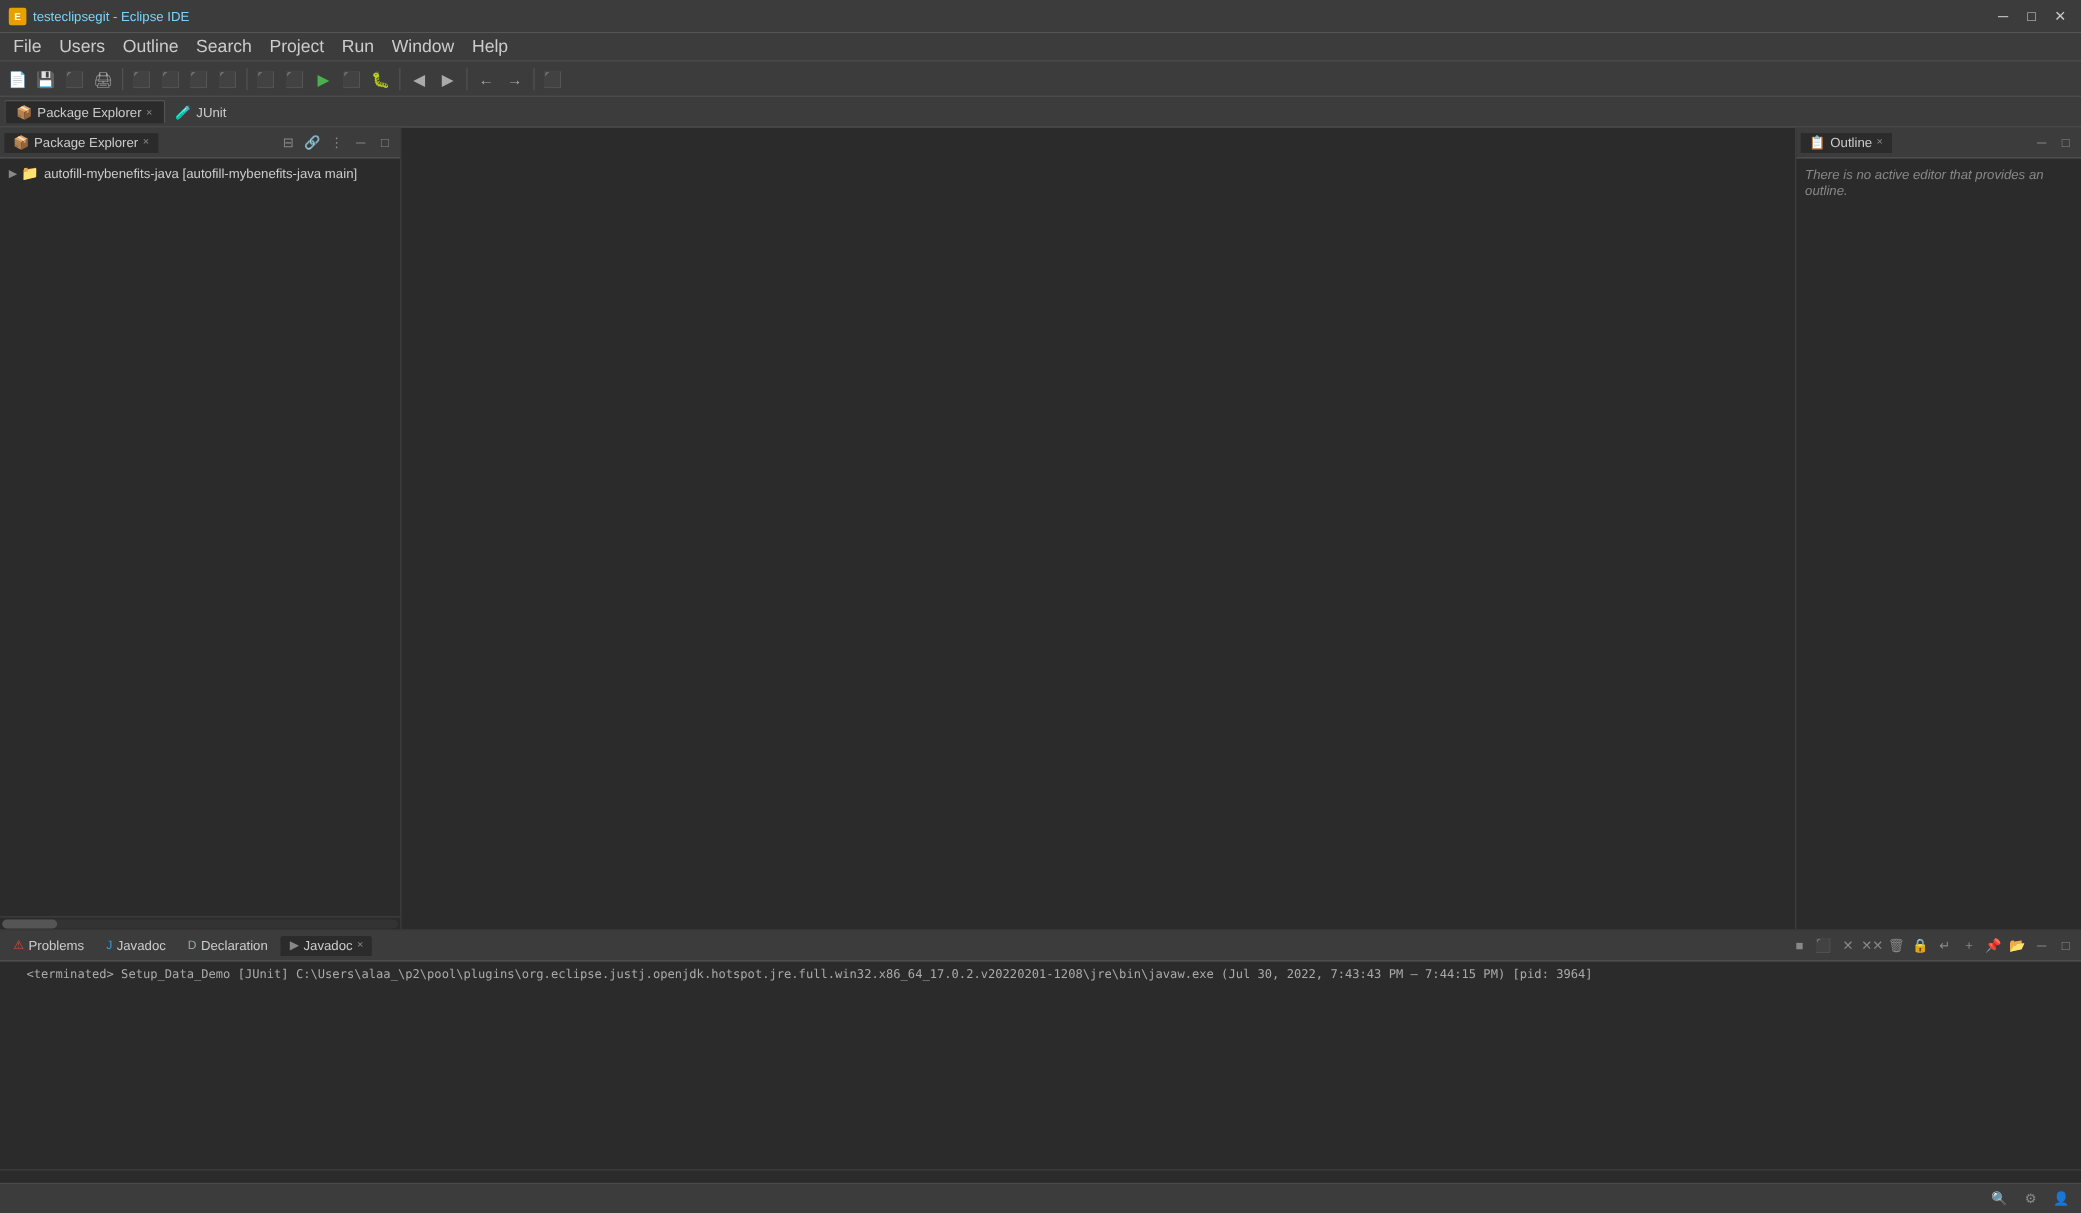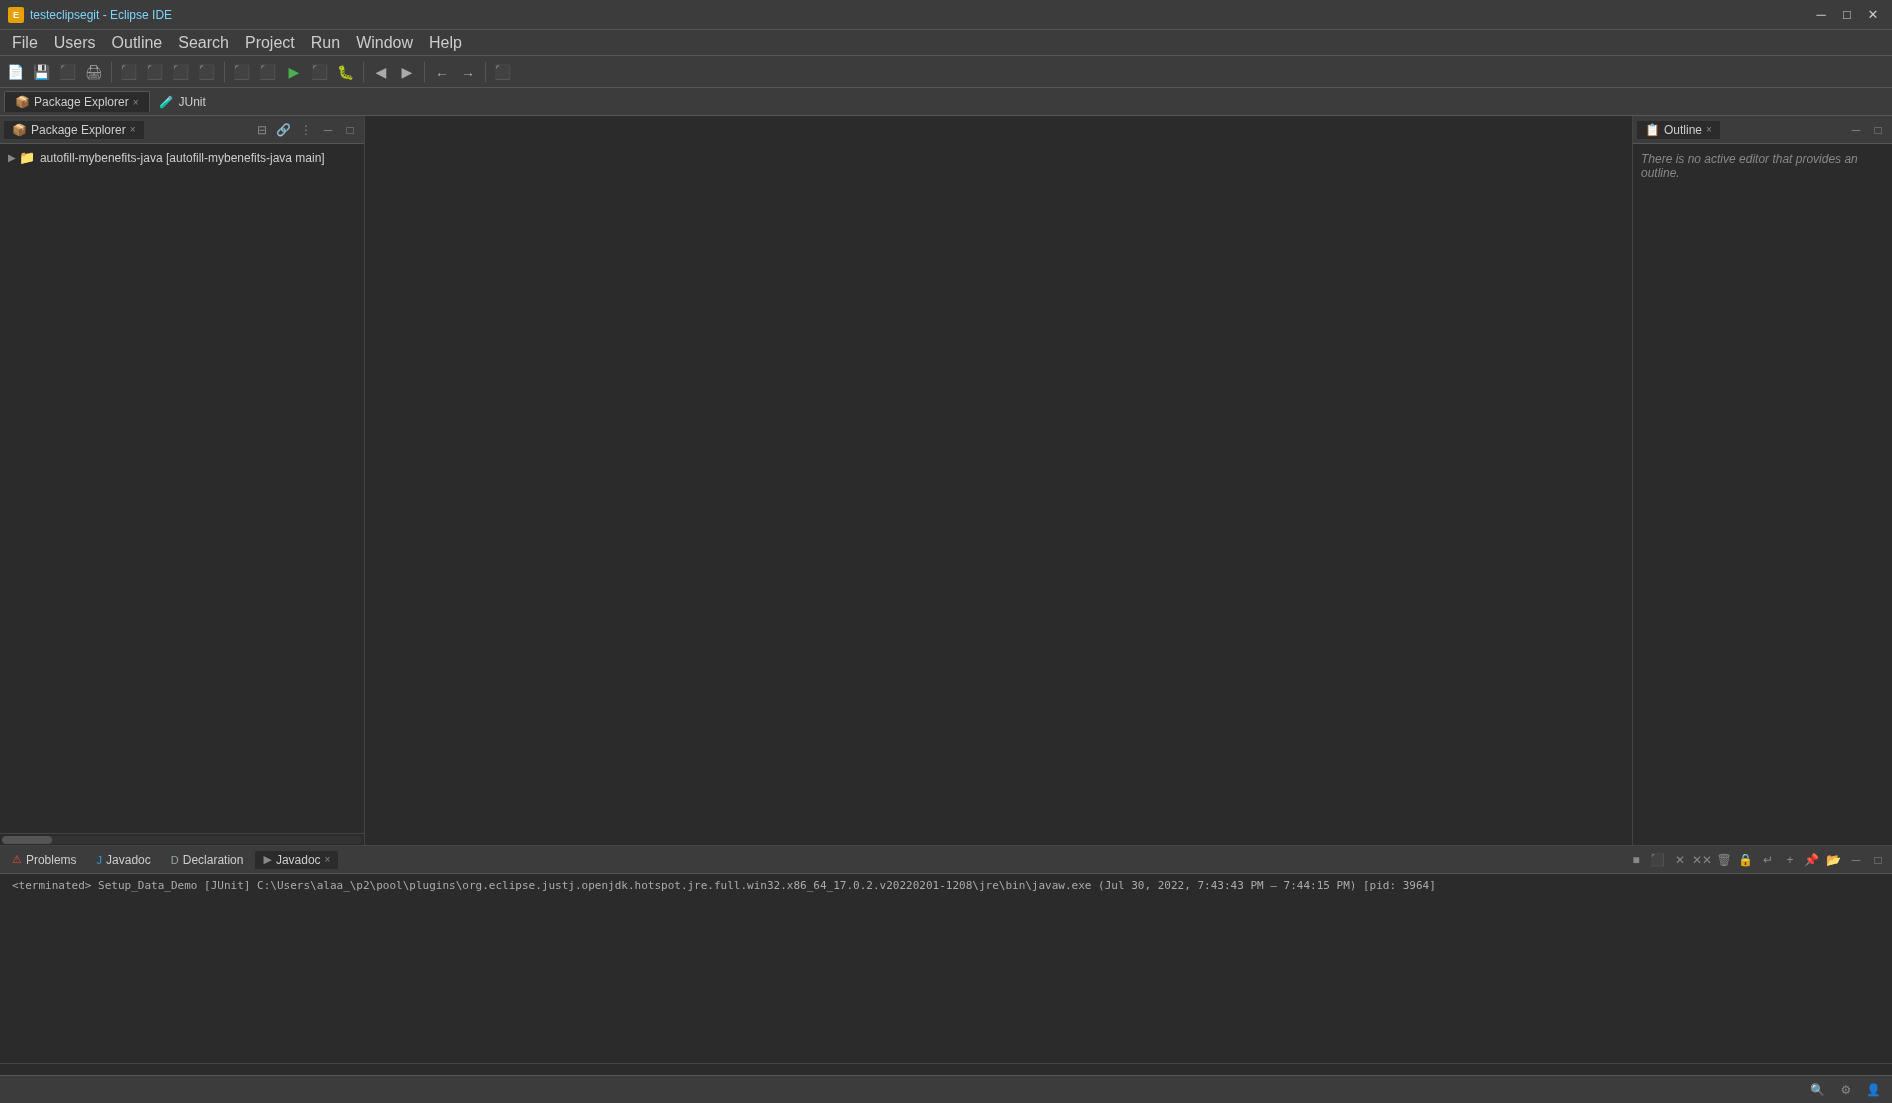--- a/index.html
+++ b/index.html
@@ -303,21 +303,21 @@
     }
     .bottom-panel-actions {
       margin-left: auto;
       display: flex;
       gap: 2px;
     }
 
     #bottom-panel-content {
       flex: 1;
       overflow-y: auto;
-      padding: 4px 12px;
+      padding: 4px 24px;
     }
     #console-output {
       font-family: 'Consolas', monospace;
       font-size: 11px;
       color: #aaaaaa;
       line-height: 1.5;
       white-space: nowrap;
       overflow-x: auto;
     }
 

